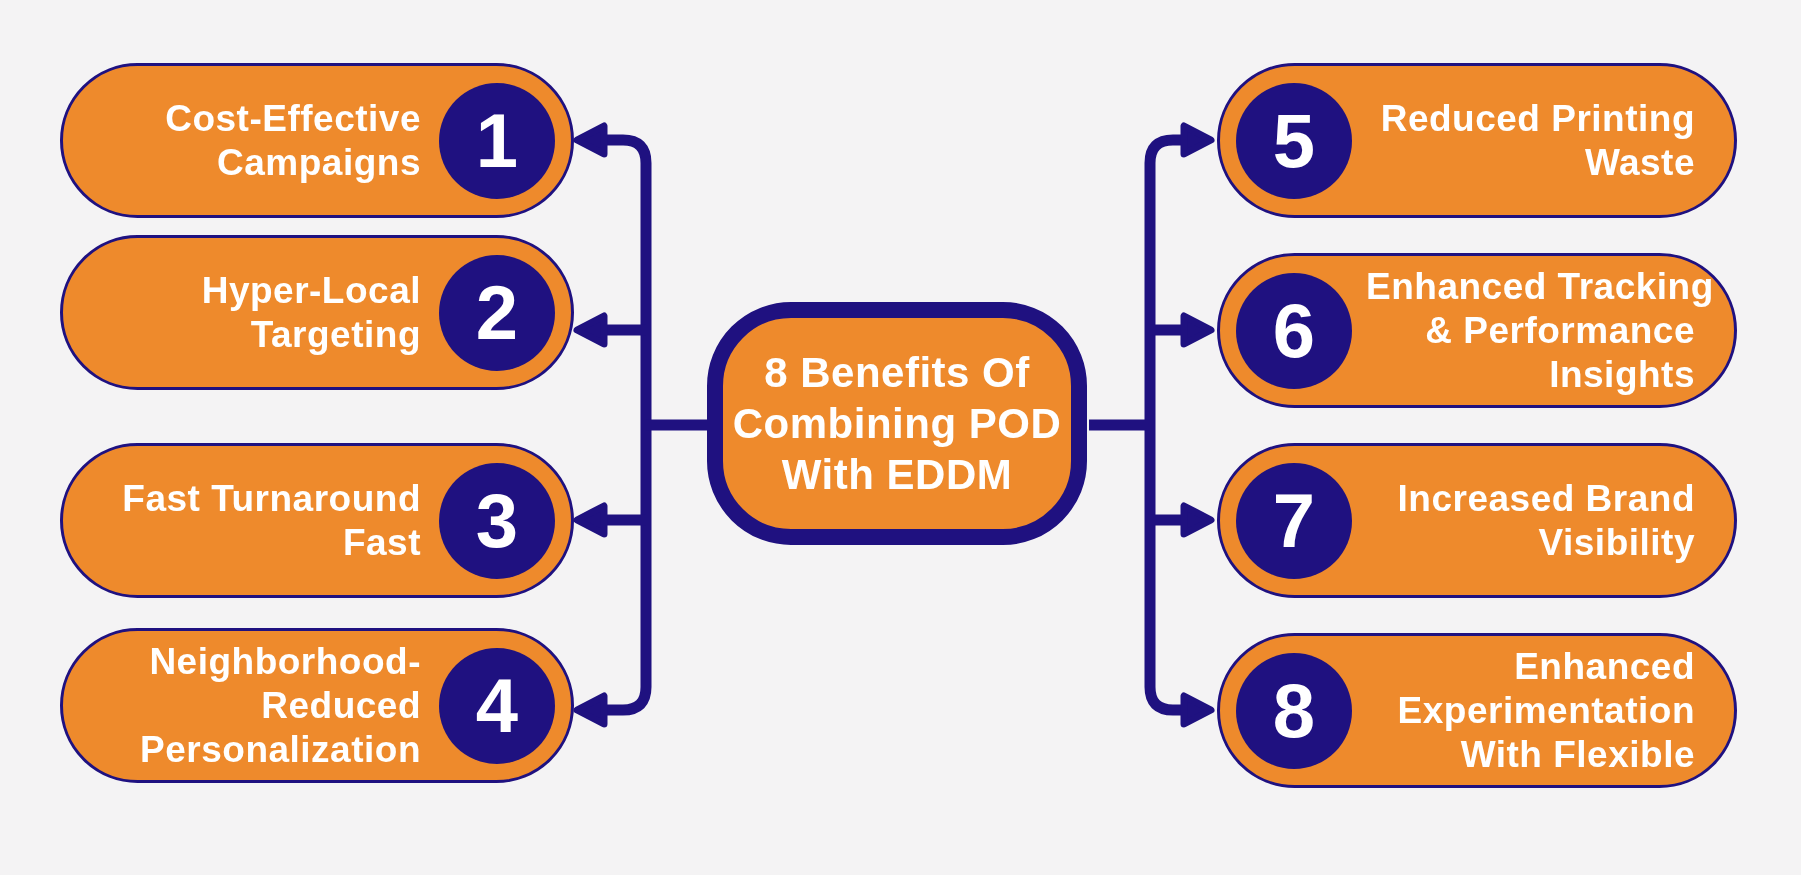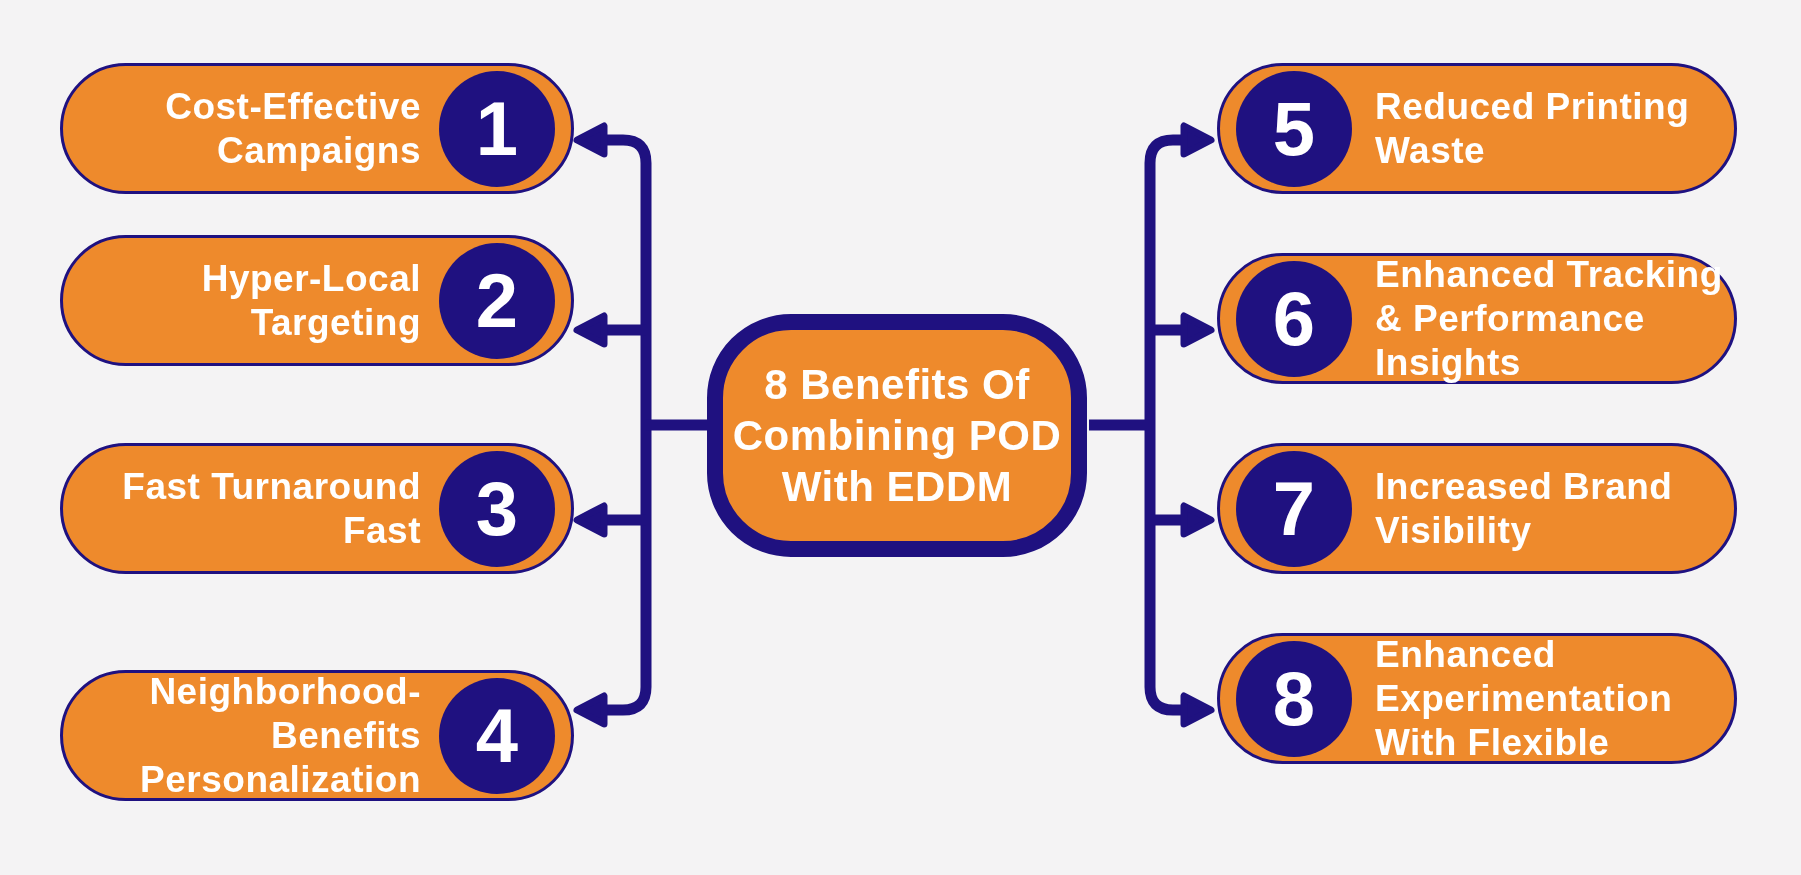--- a/index.html
+++ b/index.html
@@ -23,21 +23,21 @@
     fill:none;
   }
   .connectors path.arrow{
     fill:var(--navy);
     stroke:var(--navy);
     stroke-width:7;
     stroke-linejoin:round;
   }
   .pill{
     position:absolute;
-    height:131px;
+    height:155px;
     background:var(--orange);
     border:3px solid var(--navy);
     border-radius:85px;
     box-sizing:border-box;
   }
   .pill.left{left:60px;width:514px;}
   .pill.right{left:1217px;width:520px;}
   .num{
     position:absolute;
     top:50%;
@@ -58,34 +58,33 @@
     position:absolute;
     top:50%;
     transform:translateY(-50%);
     color:var(--white);
     font-weight:bold;
     font-size:37px;
     line-height:44px;
     letter-spacing:0.5px;
   }
   .pill.left .pill-text{left:30px;right:150px;text-align:right;}
-  .pill.right .pill-text{left:146px;right:24px;text-align:left;margin-left:9px;}
+  .pill.right .pill-text{left:146px;right:39px;text-align:right;}
   .tline{display:block;white-space:nowrap;}
   .center-box{
     position:absolute;
     left:707px;top:302px;
     width:380px;height:243px;
     box-sizing:border-box;
     background:var(--orange);
     border:16px solid var(--navy);
     border-radius:84px;
     display:flex;
     align-items:center;
     justify-content:center;
-    margin-top:12px;
   }
   .center-text{
     color:var(--white);
     font-weight:bold;
     font-size:42px;
     line-height:51px;
     text-align:center;
     letter-spacing:0.5px;
   }
 </style>
@@ -140,24 +139,24 @@
   </div>
 
   <div class="pill left" style="top:443px">
     <div class="pill-text">
       <span class="tline">Fast Turnaround</span>
       <span class="tline">Fast</span>
     </div>
     <div class="num">3</div>
   </div>
 
-  <div class="pill left" style="top:670px">
+  <div class="pill left" style="top:628px">
     <div class="pill-text">
       <span class="tline">Neighborhood-</span>
-      <span class="tline">Benefits</span>
+      <span class="tline">Reduced</span>
       <span class="tline">Personalization</span>
     </div>
     <div class="num">4</div>
   </div>
 
   <div class="pill right" style="top:63px">
     <div class="num">5</div>
     <div class="pill-text">
       <span class="tline">Reduced Printing</span>
       <span class="tline">Waste</span>

